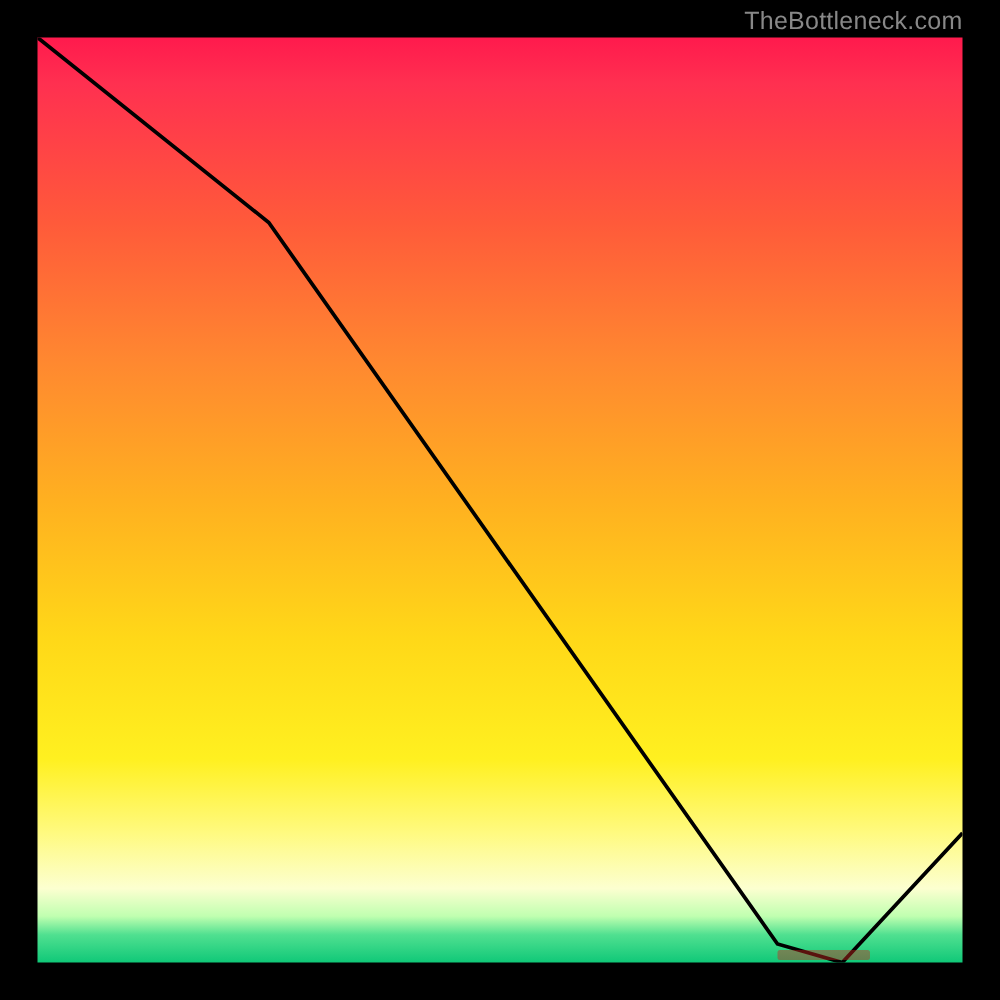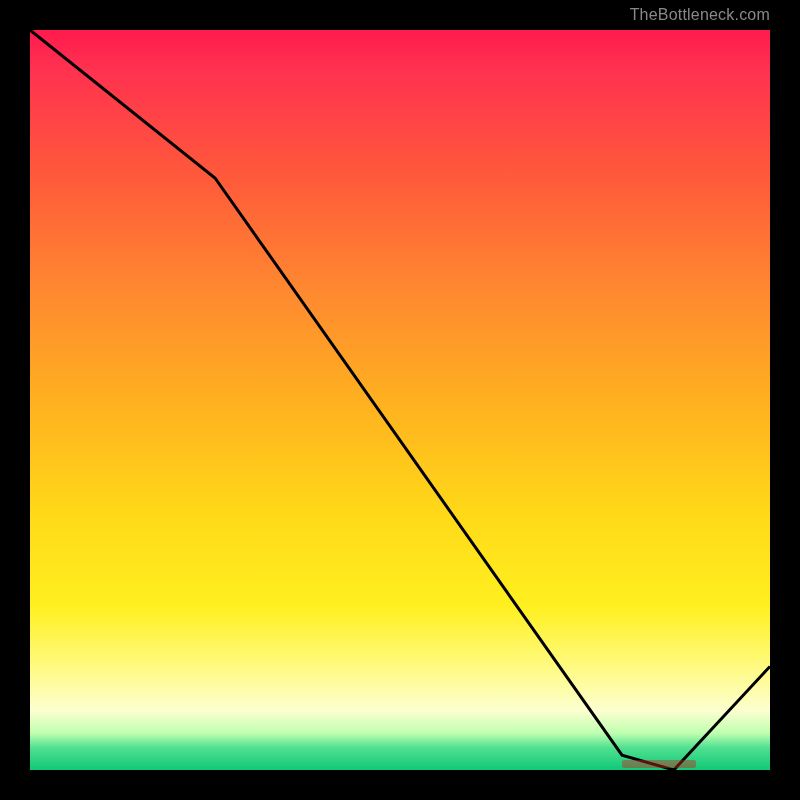--- a/index.html
+++ b/index.html
@@ -30,21 +30,21 @@
       #c0ffb0 95%,
       #50e090 97%,
       #10c878 100%
     );
   }
   .watermark {
     position: absolute;
     top: 6px;
     right: 30px;
     color: #888;
-    font-size: 16px;
+    font-size: 20px;
     letter-spacing: 0.2px;
   }
   .curve {
     position: absolute;
     left: 0;
     top: 0;
     width: 740px;
     height: 740px;
   }
   .optimal-band {

